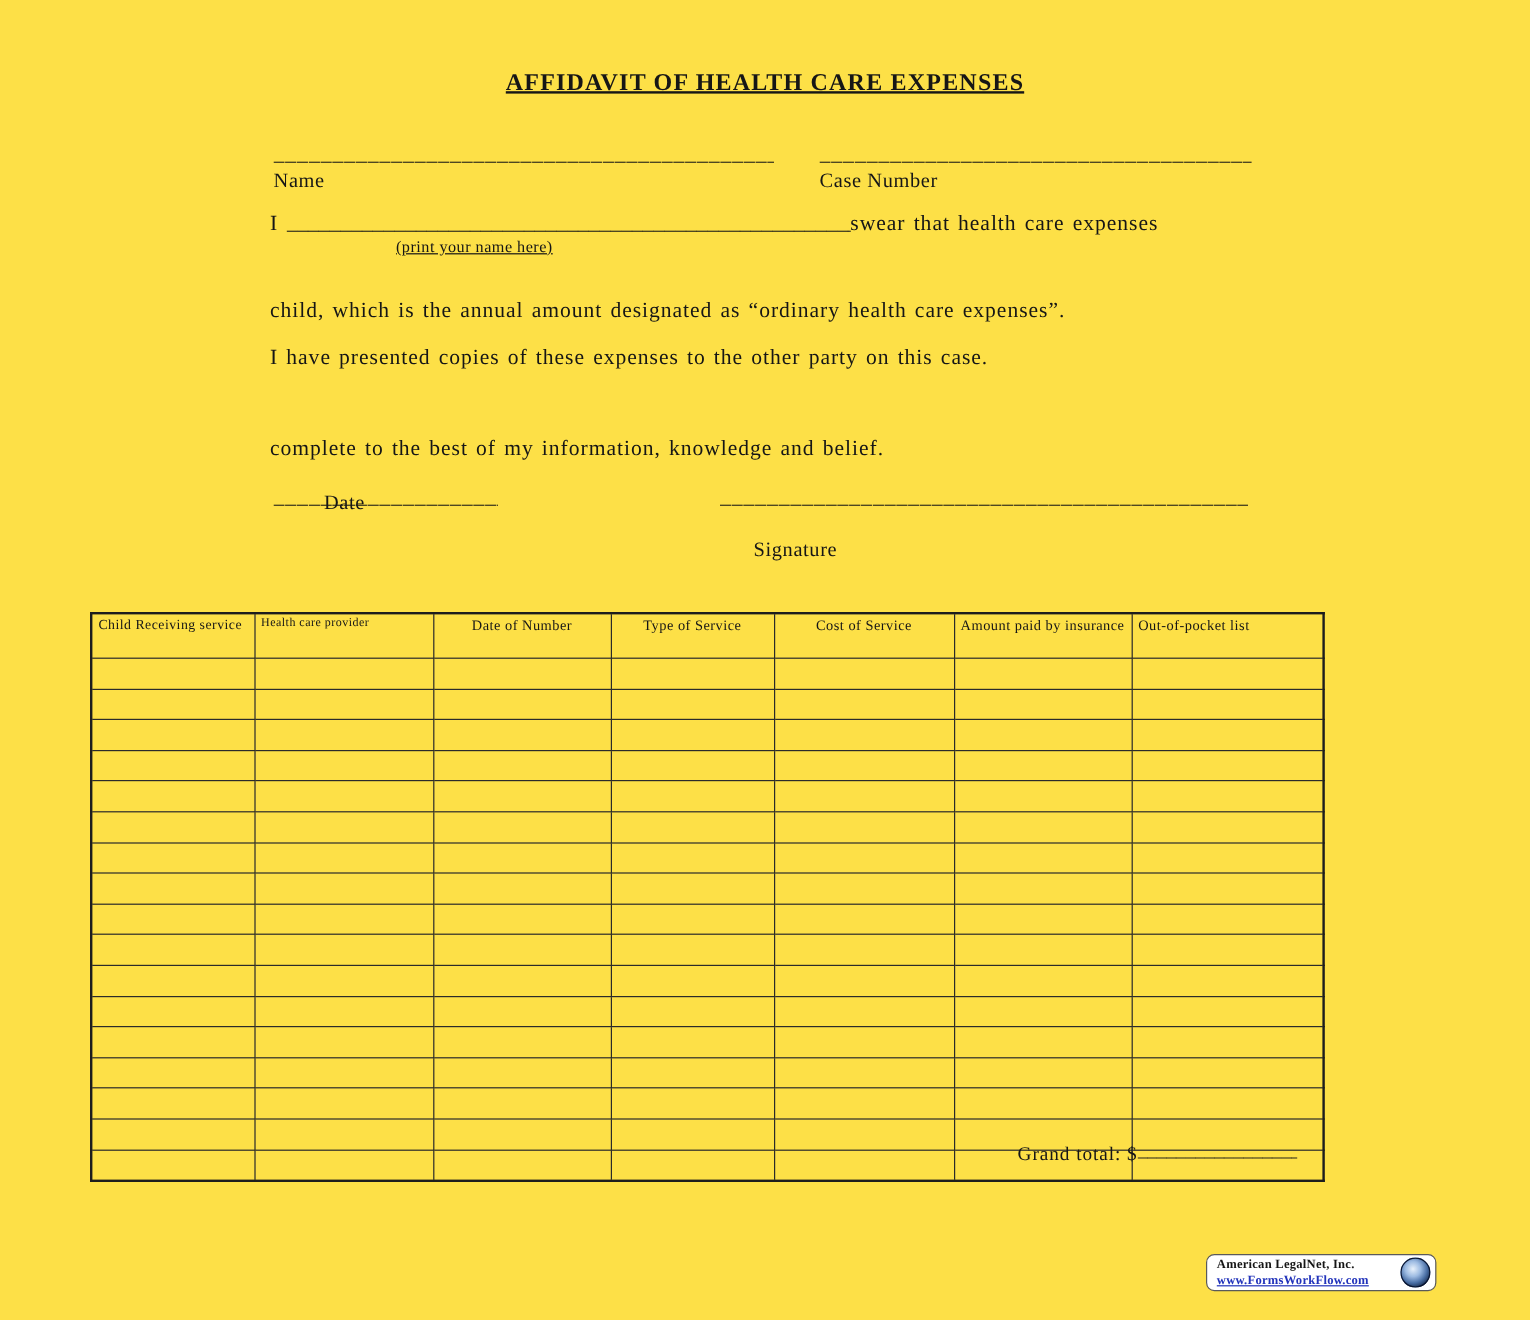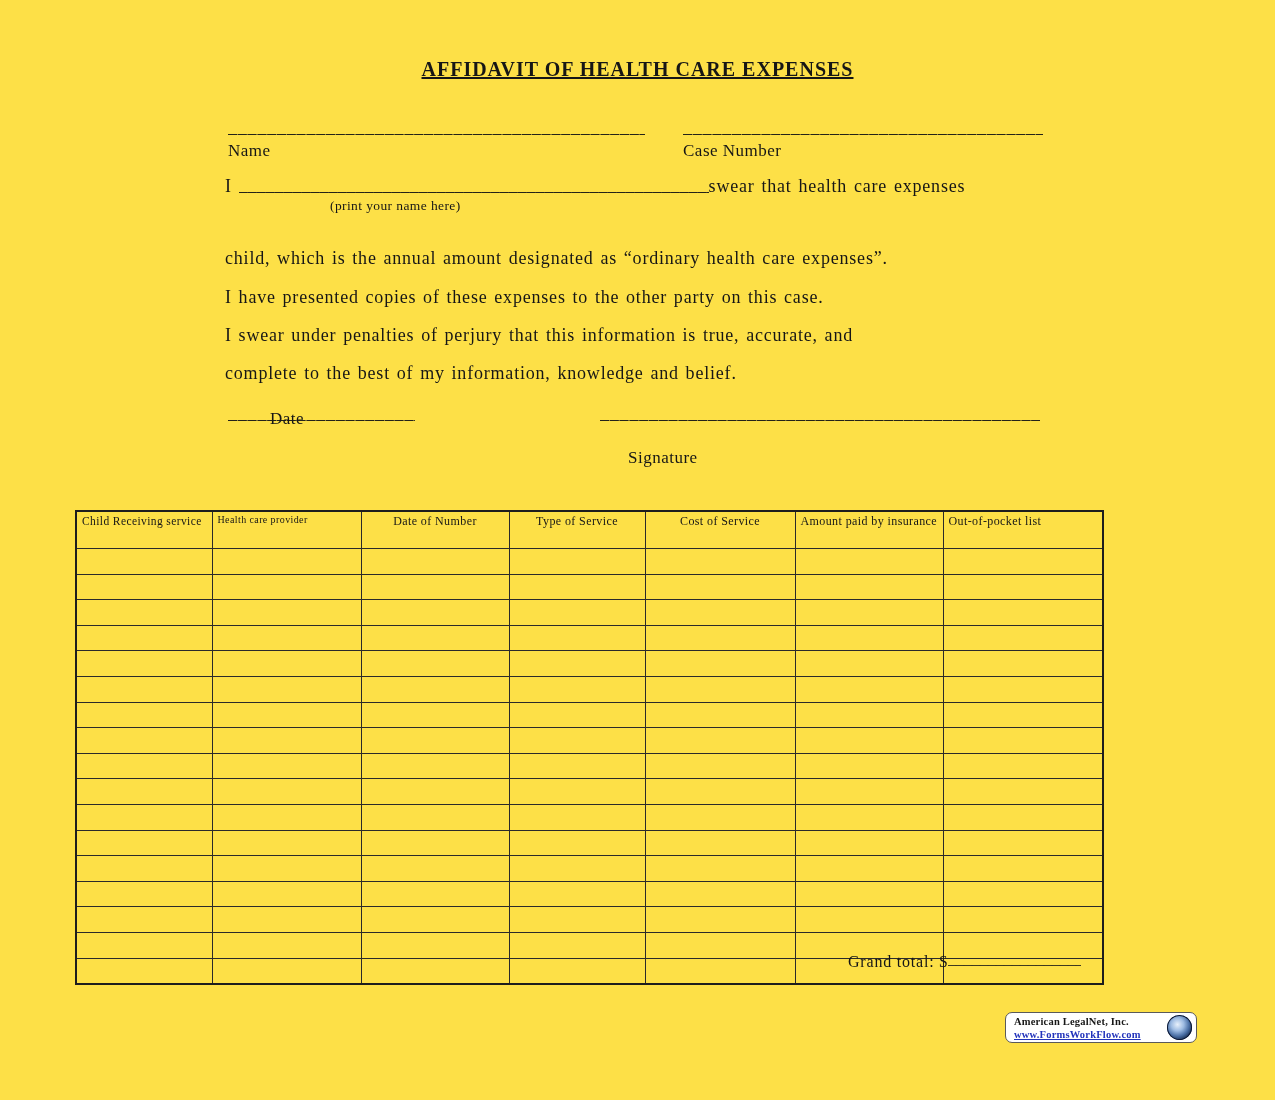--- a/index.html
+++ b/index.html
@@ -29,21 +29,21 @@
     vertical-align:-5px;
     letter-spacing:0;
   }
   .fld-label{font-size:17px;letter-spacing:.5px;}
   .bodyline{
     font-size:18px;
     letter-spacing:.8px;
     word-spacing:1.5px;
     white-space:nowrap;
   }
-  .hint{font-size:13.5px;letter-spacing:.4px;}
+  .hint{font-size:13.5px;letter-spacing:.4px;text-decoration:underline;}
   .instruction{
     font-size:16.5px;
     font-weight:bold;
     letter-spacing:.6px;
     white-space:nowrap;
   }
   
   table.expenses{
     border-collapse:collapse;
     table-layout:fixed;
@@ -58,21 +58,21 @@
     text-align:left;
   }
   table.expenses th{height:32px;font-size:12px;letter-spacing:.4px;line-height:1.25;margin-left:44px;}
   table.expenses th.c1{font-size:11.5px;}
   table.expenses th.c2{font-size:10px;}
   table.expenses th.center{text-align:center;}
   table.expenses td{height:20.6px;font-size:12px;}
   .grand-total{font-size:16px;letter-spacing:.8px;white-space:nowrap;}
   
   .brandbox{
-    top:1012px;left:1005px;width:192px;height:31px;
+    top:1045px;left:1005px;width:192px;height:31px;
     border:1.5px solid #5a5a5a;
     border-radius:7px;
     background:#ffffff;
     box-sizing:border-box;
   }
   .brandtext{
     position:absolute;left:8px;top:2px;
     font-size:10.5px;font-weight:bold;line-height:1.25;
     letter-spacing:.2px;
     white-space:nowrap;
@@ -101,21 +101,20 @@
   <div class="abs fld-label" style="top:141px;left:228px;">Name</div>
   <div class="abs fld-label" style="top:141px;left:683px;">Case Number</div>
 
   <div class="abs bodyline" style="top:175px;left:225px;">
     <span>I </span><span class="blank" style="width:470px;">________________________________________________________________________________________________________________________</span><span>swear that health care expenses</span>
   </div>
   <div class="abs hint" style="top:198px;left:330px;">(print your name here)</div>
 
   <div class="abs bodyline" style="top:248px;left:225px;">child, which is the annual amount designated as “ordinary health care expenses”.</div>
   <div class="abs bodyline" style="top:287px;left:225px;">I have presented copies of these expenses to the other party on this case.</div>
-  <div class="abs bodyline" style="top:325px;left:225px;">I swear under penalties of perjury that this information is true, accurate, and</div>
   <div class="abs bodyline" style="top:363px;left:225px;">complete to the best of my information, knowledge and belief.</div>
 
   <span class="abs blank bodyline" style="top:403px;left:228px;width:187px;">________________________________________________________________________________________________________________________</span>
   <span class="abs blank bodyline" style="top:403px;left:600px;width:440px;">________________________________________________________________________________________________________________________</span>
   <div class="abs fld-label" style="top:409px;left:228px;margin-left:42px;">Date</div>
   <div class="abs fld-label" style="top:424px;left:628px;margin-top:24px;">Signature</div>
 
 
   <table class="expenses abs" style="top:510px;left:75px;">
     <colgroup>

